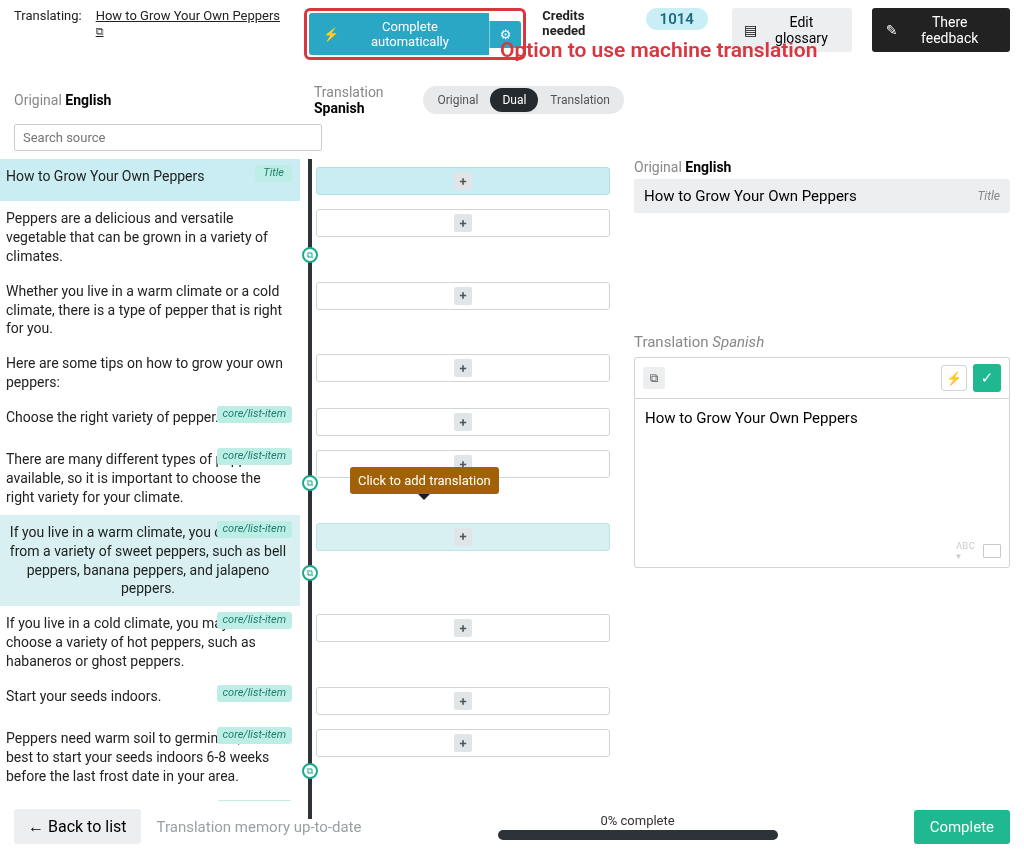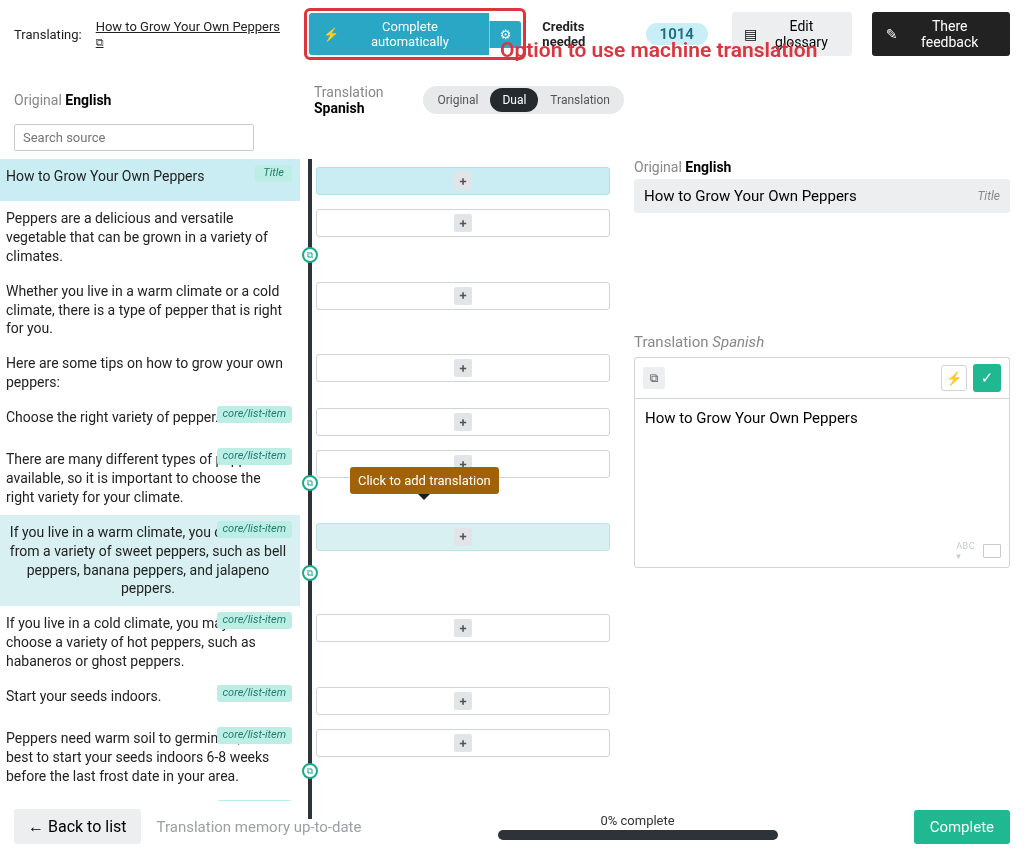--- a/index.html
+++ b/index.html
@@ -1,18 +1,18 @@
 <!DOCTYPE html>
 <html><head>
 <meta charset="utf-8">
 <style>
 * { box-sizing: border-box; margin: 0; padding: 0; font-family: -apple-system, BlinkMacSystemFont, "Segoe UI", Roboto, Arial, sans-serif; }
 body { background: #fff; width: 1024px; height: 852px; overflow: hidden; position: relative; }
 
-.topbar { display: flex; align-items: center; padding: 8px 14px 6px 14px; gap: 12px; }
+.topbar { display: flex; align-items: flex-start; padding: 8px 14px 6px 14px; gap: 12px; }
 .translating-label { font-size: 13px; color: #222; }
 .translating-title { text-decoration: underline; font-size: 13px; color: #222; margin-left: 2px; }
 .ext-icon { font-size: 11px; margin-left: 2px; color:#444;}
 
 .auto-btn-wrap { display: inline-flex; align-items: center; border: 3px solid #d9363e; border-radius: 6px; padding: 2px; position: relative; margin-left:6px;}
 .auto-btn { background: #2aa7c5; color: #fff; border: none; padding: 6px 14px; font-size: 13px; border-radius: 3px 0 0 3px; display:flex; align-items:center; gap:6px; cursor:pointer;}
 .auto-btn-gear { background: #2aa7c5; color: #fff; border: none; border-left:1px solid rgba(255,255,255,0.4); padding: 6px 10px; font-size: 13px; border-radius:0 3px 3px 0; cursor:pointer;}
 .annot { position:absolute; color:#d9363e; font-size:21px; font-weight:600; left:500px; top:38px; white-space:nowrap;}
 
 .credits { font-size: 13px; font-weight: 700; color: #222; margin-left: 4px; }
@@ -24,21 +24,21 @@
 .cols-header { display:flex; padding: 18px 14px 4px 14px; align-items:center; gap:0;}
 .ch-orig { width: 300px; font-size:14px; }
 .ch-orig .lab { color:#888; } .ch-orig .lang { font-weight:700; }
 .ch-trans { width: 310px; font-size:14px; display:flex; align-items:center; gap:14px;}
 .ch-trans .lab { color:#888; } .ch-trans .lang { font-weight:700; }
 .view-toggle { display:flex; background:#e7e9ea; border-radius:18px; padding:2px; font-size:12px; }
 .view-toggle span { padding:5px 12px; border-radius:16px; color:#555; cursor:pointer;}
 .view-toggle .active { background:#242a2e; color:#fff; }
 
 .search-row { padding:4px 14px 8px 14px;}
-.search-inp { width:240px; border:1px solid #ccc; padding:5px 8px; font-size:13px; border-radius:2px;}
+.search-inp { width:308px; border:1px solid #ccc; padding:5px 8px; font-size:13px; border-radius:2px;}
 
 .main { display:flex; height: 660px; }
 .left { width: 618px; overflow-y:auto; position:relative;}
 .right { width: 400px; padding: 0 8px 0 16px;}
 
 .segments { position:relative; }
 .divider { position:absolute; left:308px; top:0; bottom:0; width:4px; background:#2d3339; z-index:1;}
 .link-badge { position:absolute; left:302px; width:16px; height:16px; border:2px solid #1aab8a; background:#fff; border-radius:50%; display:flex; align-items:center; justify-content:center; font-size:9px; color:#1aab8a; z-index:2;}
 
 .row { display:flex; align-items:stretch; }

